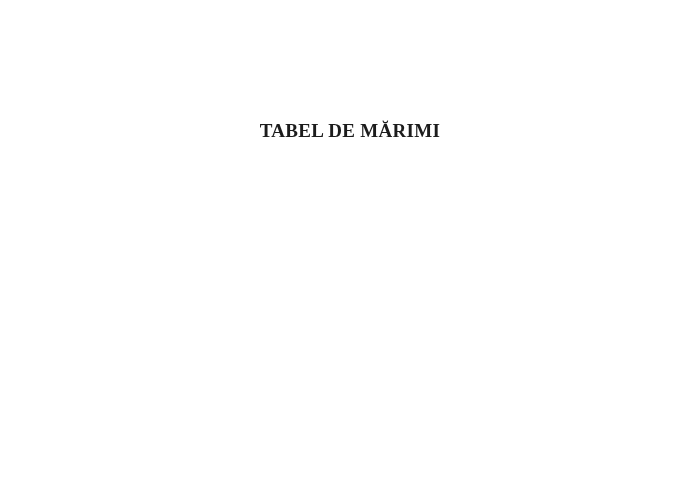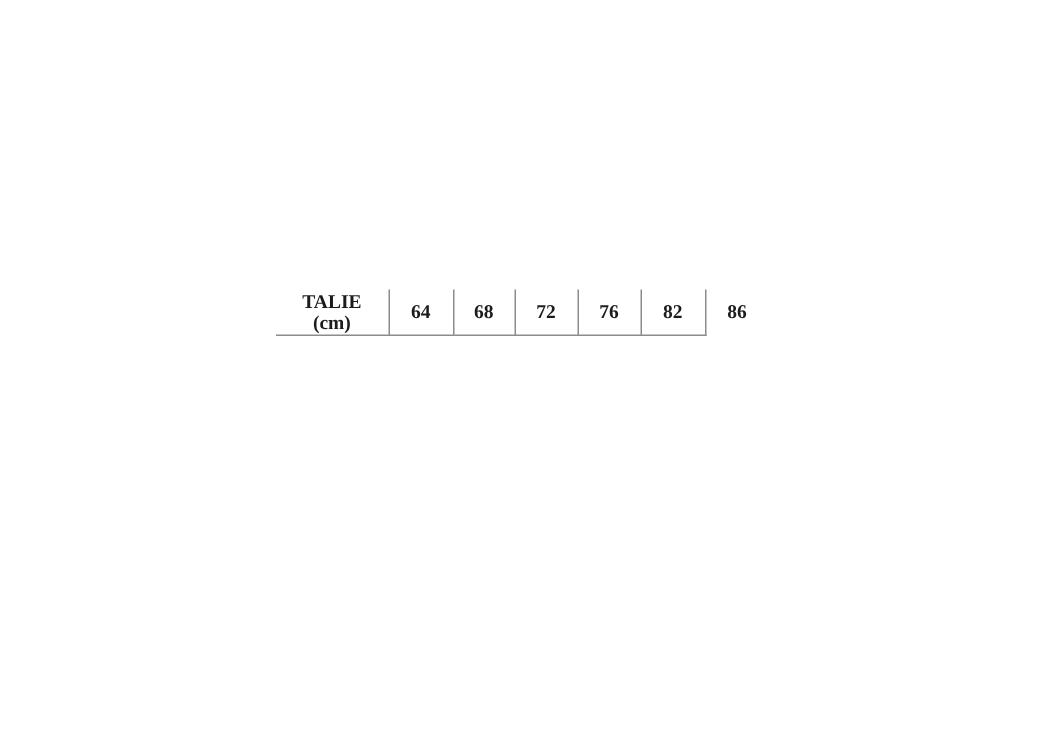--- a/index.html
+++ b/index.html
@@ -63,45 +63,34 @@
   tr.row-header   { height: 39px; }
   tr.row-talie    { height: 30px; }
   tr.row-lungimea { height: 59px; }
   td.label-cell .line { display: block; }
 </style>
 </head>
 <body>
 
 <div class="page">
 
+  <div class="page-title">TABEL DE MĂRIMI</div>
 
   <div class="size-table-wrap">
     <table class="size-table">
       <colgroup>
         <col style="width:75px">
         <col style="width:43px">
         <col style="width:41px">
         <col style="width:42px">
         <col style="width:42px">
         <col style="width:43px">
         <col style="width:42px">
       </colgroup>
 
       <tbody>
 
-      <tr class="row-talie ruled">
-        <td class="label-cell">
-          <span class="line">TALIE</span>
-          <span class="line">(cm)</span>
-        </td>
-        <td>64</td>
-        <td>68</td>
-        <td>72</td>
-        <td>76</td>
-        <td>82</td>
-        <td>86</td>
-      </tr>
 
     </tbody>
       </table>
   </div>
 
 </div>
 
 </body></html>

